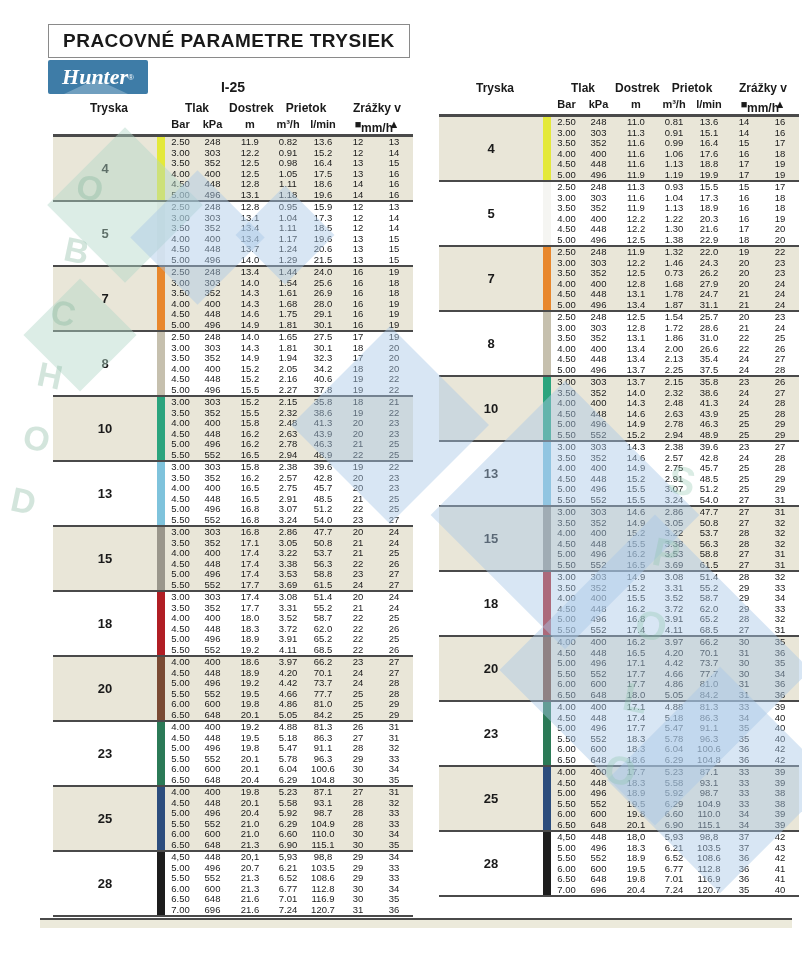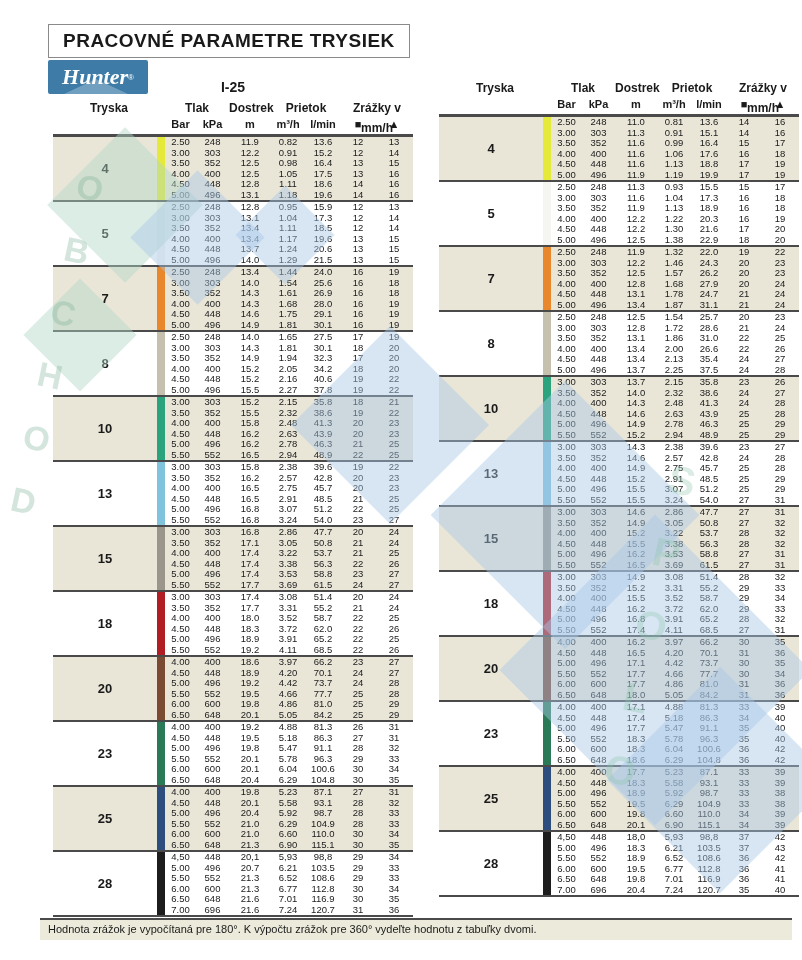--- a/index.html
+++ b/index.html
@@ -789,21 +789,21 @@
           <div class="cell">3.00</div>
           <div class="cell">303</div>
           <div class="cell">12.2</div>
           <div class="cell">1.46</div>
           <div class="cell">24.3</div>
           <div class="cell">20</div>
           <div class="cell">23</div>
           <div class="cell">3.50</div>
           <div class="cell">352</div>
           <div class="cell">12.5</div>
-          <div class="cell">1.57</div>
+          <div class="cell">0.73</div>
           <div class="cell">26.2</div>
           <div class="cell">20</div>
           <div class="cell">23</div>
           <div class="cell">4.00</div>
           <div class="cell">400</div>
           <div class="cell">12.8</div>
           <div class="cell">1.68</div>
           <div class="cell">27.9</div>
           <div class="cell">20</div>
           <div class="cell">24</div>
@@ -1234,14 +1234,13 @@
           <div class="cell">7.24</div>
           <div class="cell">120.7</div>
           <div class="cell">35</div>
           <div class="cell">40</div>
         </div>
       </div>
     </div>
   </div>
 
 <div class="footer">
-  <div class="footer-text">Hodnota zrážok je vypočítaná pre 180°. K výpočtu zrážok pre 360° vydeľte hodnotu z tabuľky dvomi.</div>
 </div>
 
 </body></html>

